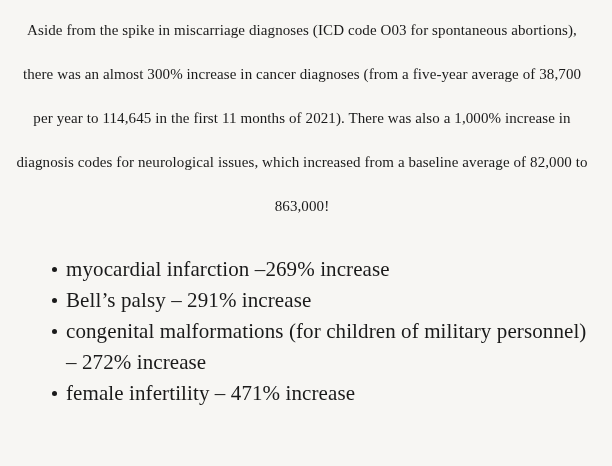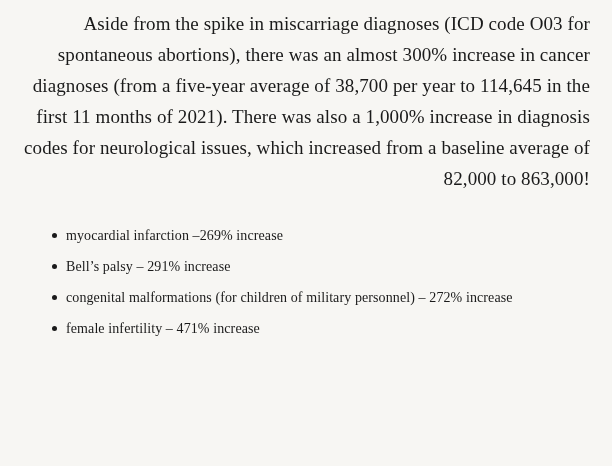--- a/index.html
+++ b/index.html
@@ -15,36 +15,36 @@
     overflow: hidden;
   }
   .page {
     width: 612px;
     height: 466px;
     box-sizing: border-box;
     padding: 8px 22px 0 14px;
     background: #f7f6f3;
   }
   .para {
-    font-size: 19px;
-    line-height: 31px;
+    font-size: 15px;
+    line-height: 44px;
     margin: 0 0 26px 0;
-    text-align: right;
+    text-align: center;
     letter-spacing: 0.1px;
   }
   .para:last-child {
     margin-bottom: 0;
   }
   ul.bullets {
     margin: 0;
     padding: 0 0 0 38px;
     list-style: none;
   }
   ul.bullets li {
-    font-size: 14px;
+    font-size: 21px;
     line-height: 31px;
     margin: 0;
     position: relative;
     padding-left: 14px;
     letter-spacing: 0.1px;
   }
   ul.bullets li::before {
     content: "";
     position: absolute;
     left: 0;

